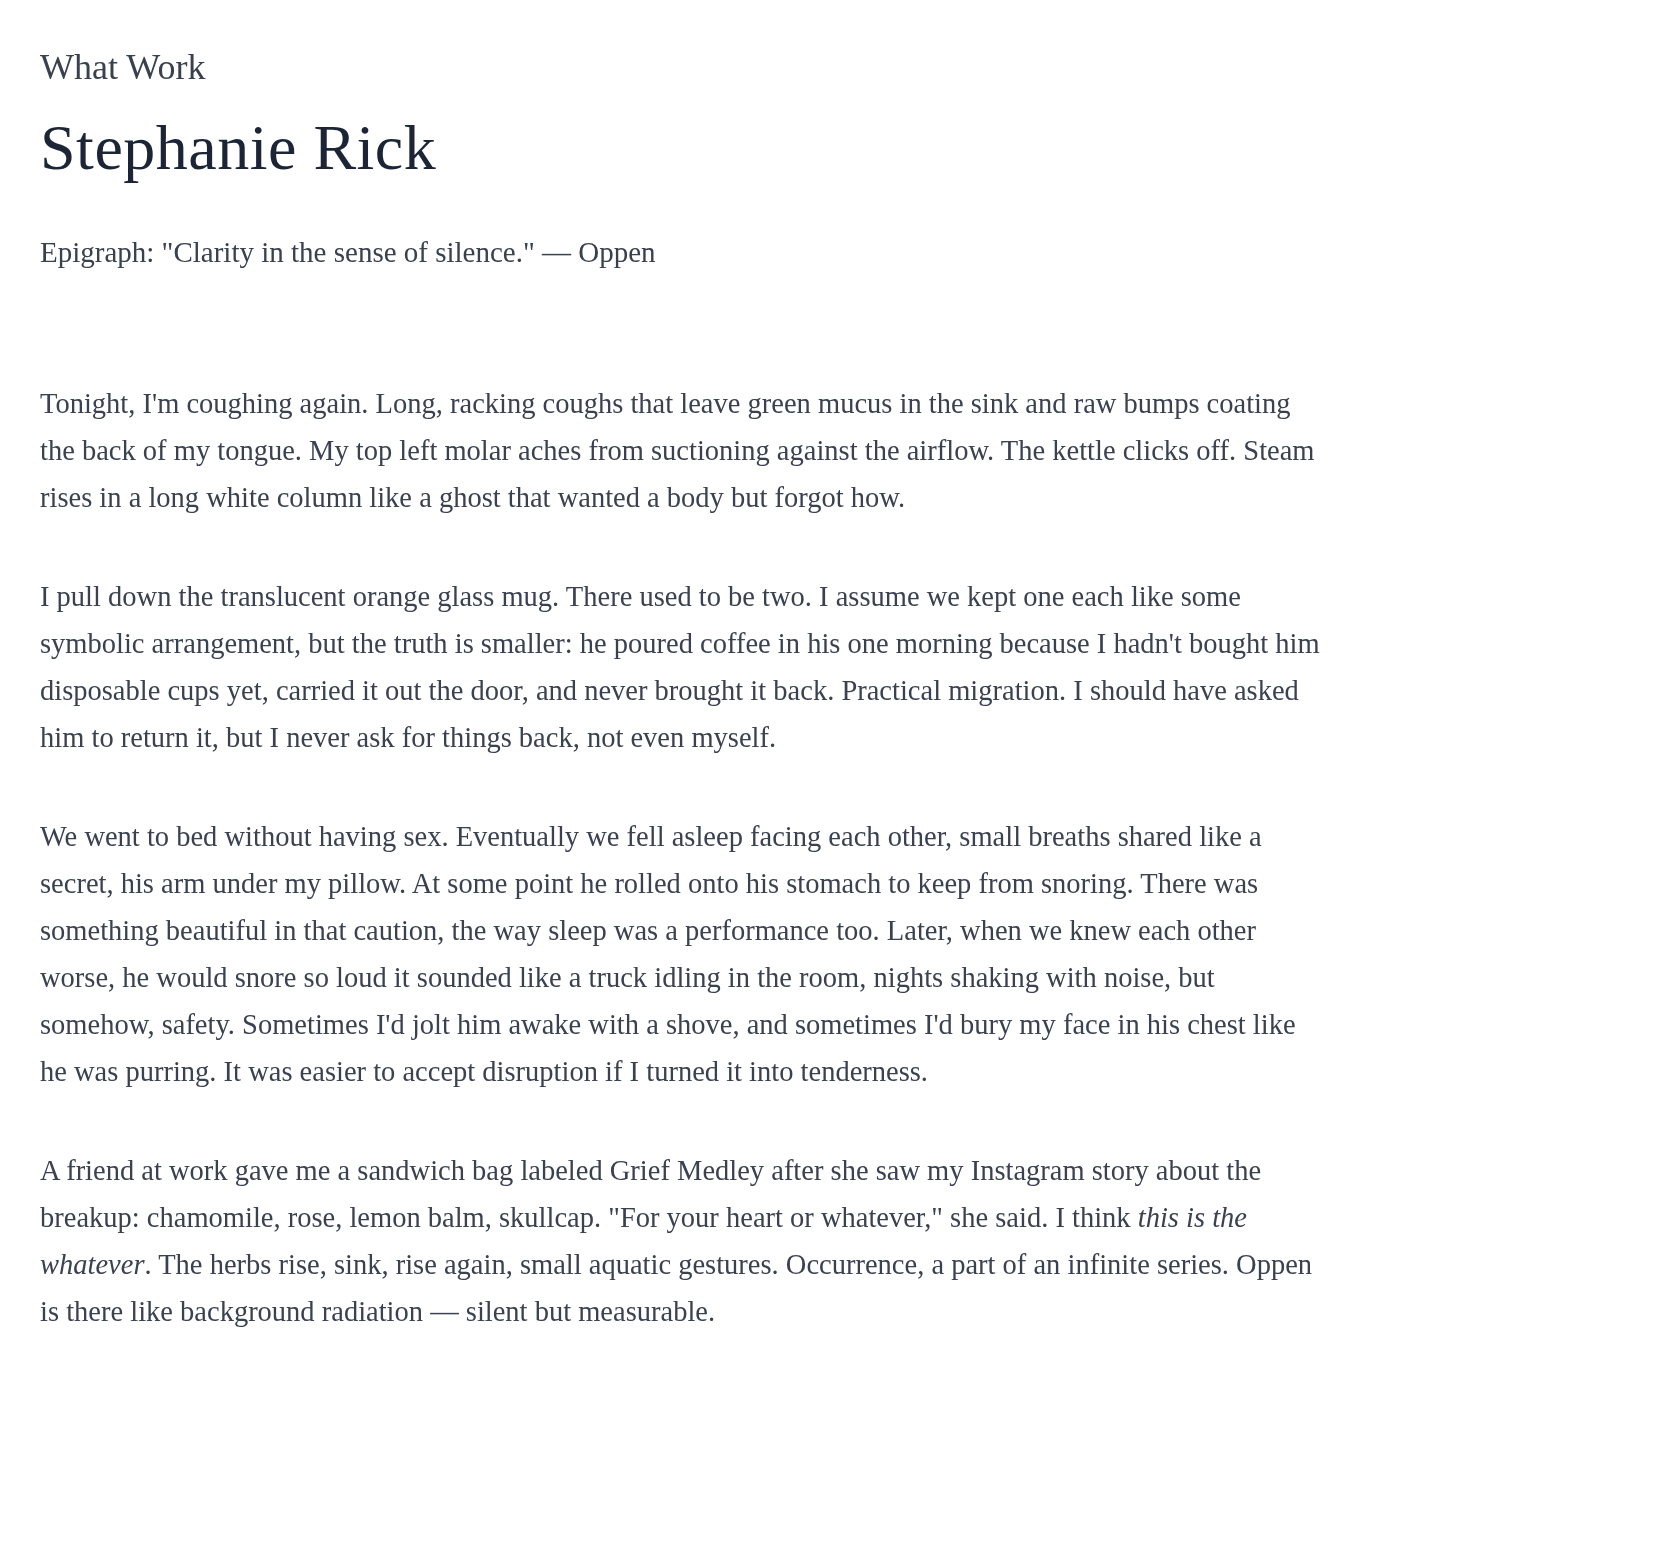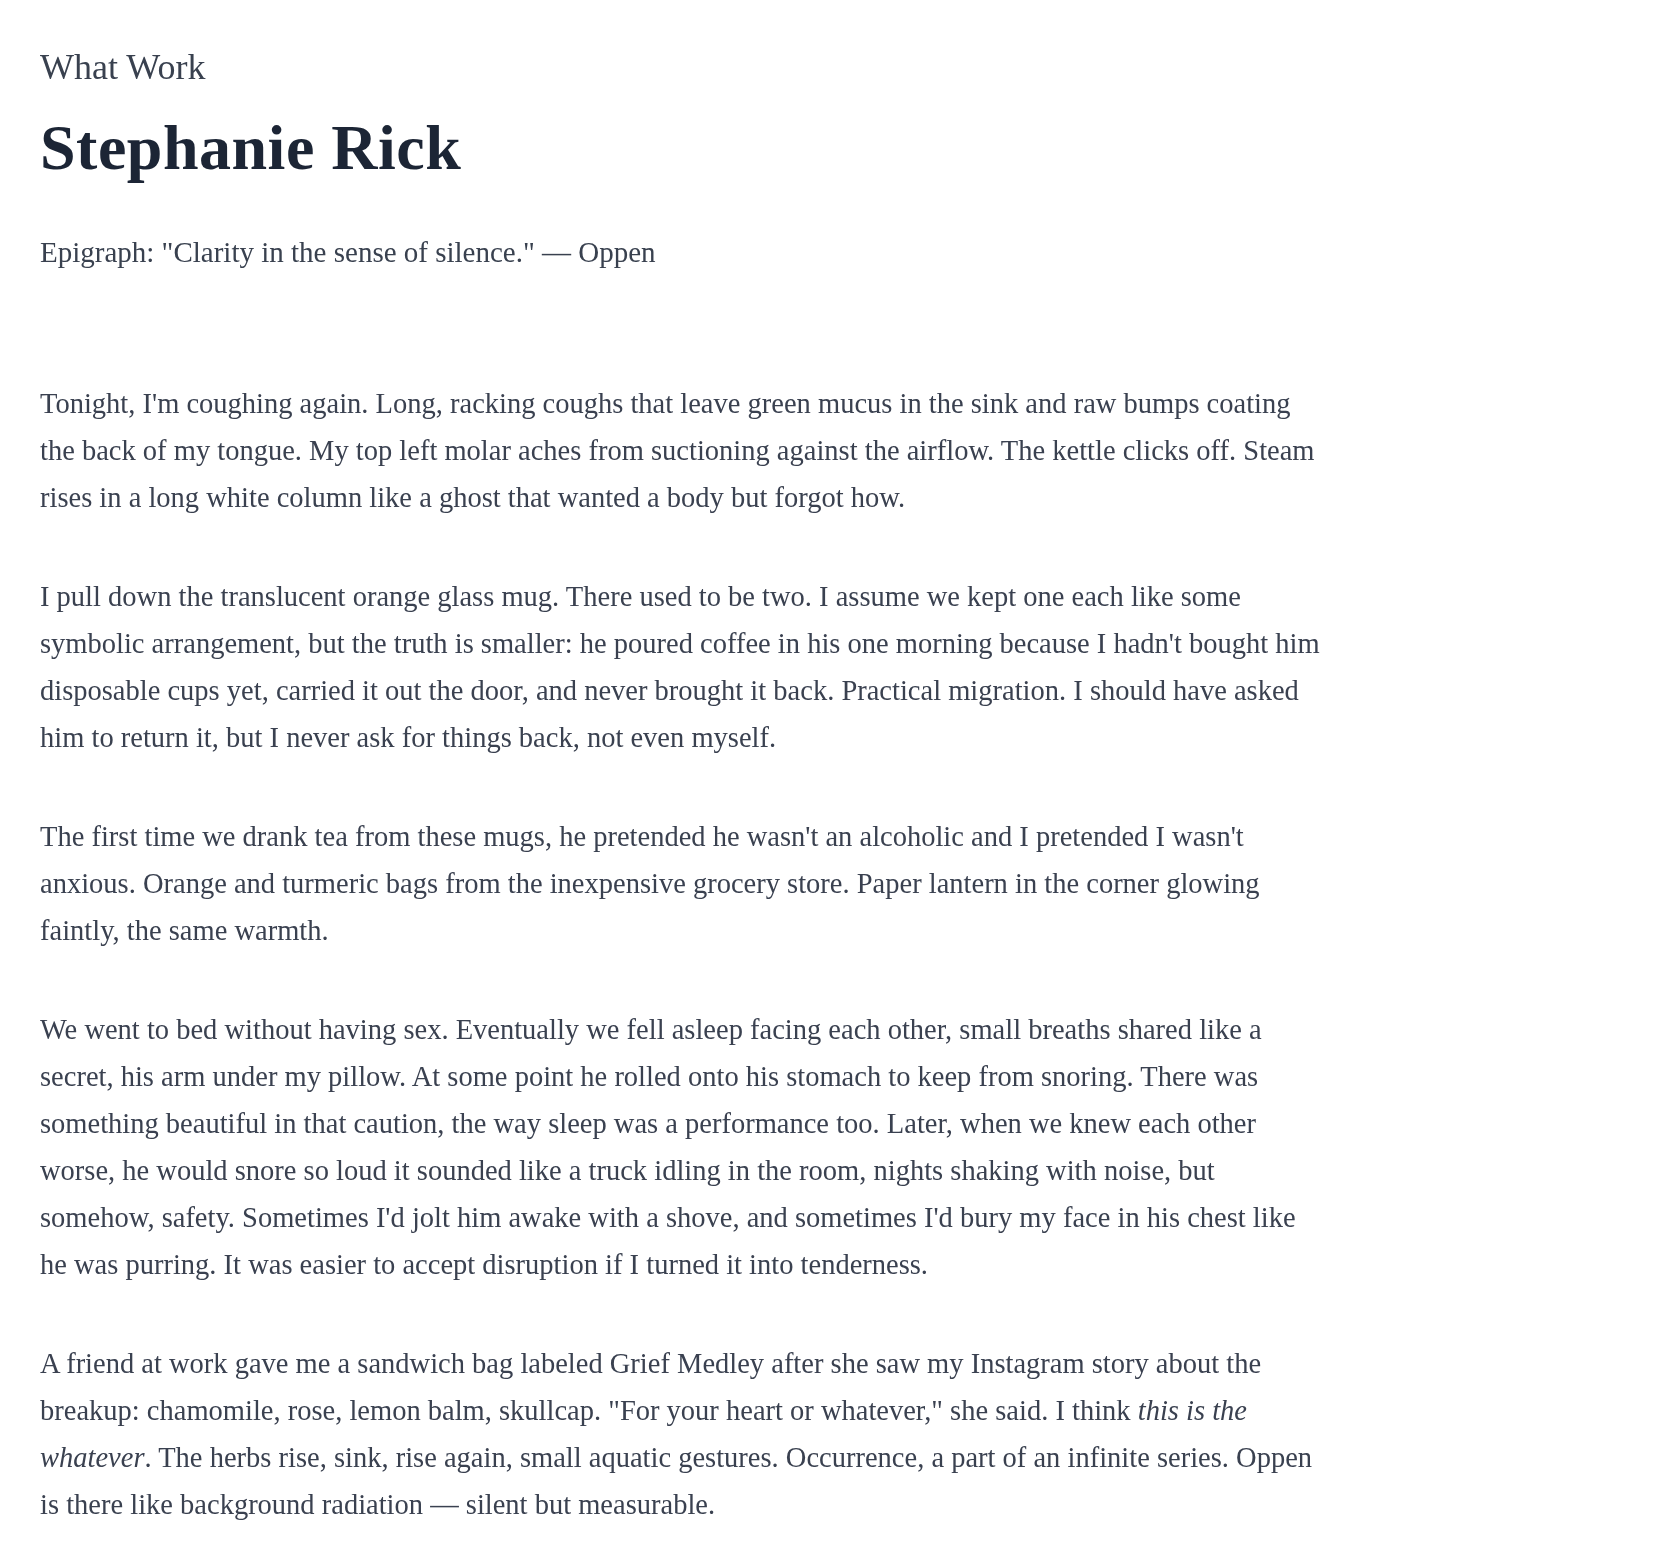--- a/index.html
+++ b/index.html
@@ -18,21 +18,21 @@
   .kicker {
     font-size: 36px;
     line-height: 1.2;
     font-weight: 400;
     color: #39414f;
     margin: 0;
   }
   .post-title {
     font-size: 64px;
     line-height: 1.15;
-    font-weight: 700;
+    font-weight: 400;
     color: #1c2535;
     margin: 22px 0 0 0;
     letter-spacing: 0.5px;
   }
   .epigraph {
     font-size: 29px;
     line-height: 1.6;
     color: #39414f;
     margin: 44px 0 105px 0;
   }
@@ -51,17 +51,16 @@
 </head>
 <body>
 
 <div class="page">
   <div class="kicker">What Work</div>
   <h1 class="post-title">Stephanie Rick</h1>
   <div class="epigraph">Epigraph: "Clarity in the sense of silence." — Oppen</div>
   <div class="article-body">
       <p><span>Tonight, I'm coughing again. Long, racking coughs that leave green mucus in the sink and raw bumps coating the back of my tongue. My top left molar aches from suctioning against the airflow. The kettle clicks off. Steam rises in a long white column like a ghost that wanted a body but forgot how.</span></p>
       <p><span>I pull down the translucent orange glass mug. There used to be two. I assume we kept one each like some symbolic arrangement, but the truth is smaller: he poured coffee in his one morning because I hadn't bought him disposable cups yet, carried it out the door, and never brought it back. Practical migration. I should have asked him to return it, but I never ask for things back, not even myself.</span></p>
-      <p><span>The first time we drank tea from these mugs, he pretended he wasn't an alcoholic and I pretended I wasn't anxious. Orange and turmeric bags from the inexpensive grocery store. Paper lantern in the corner glowing faintly, the same warmth.</span></p>
       <p><span>We went to bed without having sex. Eventually we fell asleep facing each other, small breaths shared like a secret, his arm under my pillow. At some point he rolled onto his stomach to keep from snoring. There was something beautiful in that caution, the way sleep was a performance too. Later, when we knew each other worse, he would snore so loud it sounded like a truck idling in the room, nights shaking with noise, but somehow, safety. Sometimes I'd jolt him awake with a shove, and sometimes I'd bury my face in his chest like he was purring. It was easier to accept disruption if I turned it into tenderness.</span></p>
       <p><span>A friend at work gave me a sandwich bag labeled Grief Medley after she saw my Instagram story about the breakup: chamomile, rose, lemon balm, skullcap. "For your heart or whatever," she said. I think </span><em>this is the whatever</em><span>. The herbs rise, sink, rise again, small aquatic gestures. Occurrence, a part of an infinite series. Oppen is there like background radiation — silent but measurable.</span></p>
     </div>
 </div>
 
 </body></html>

